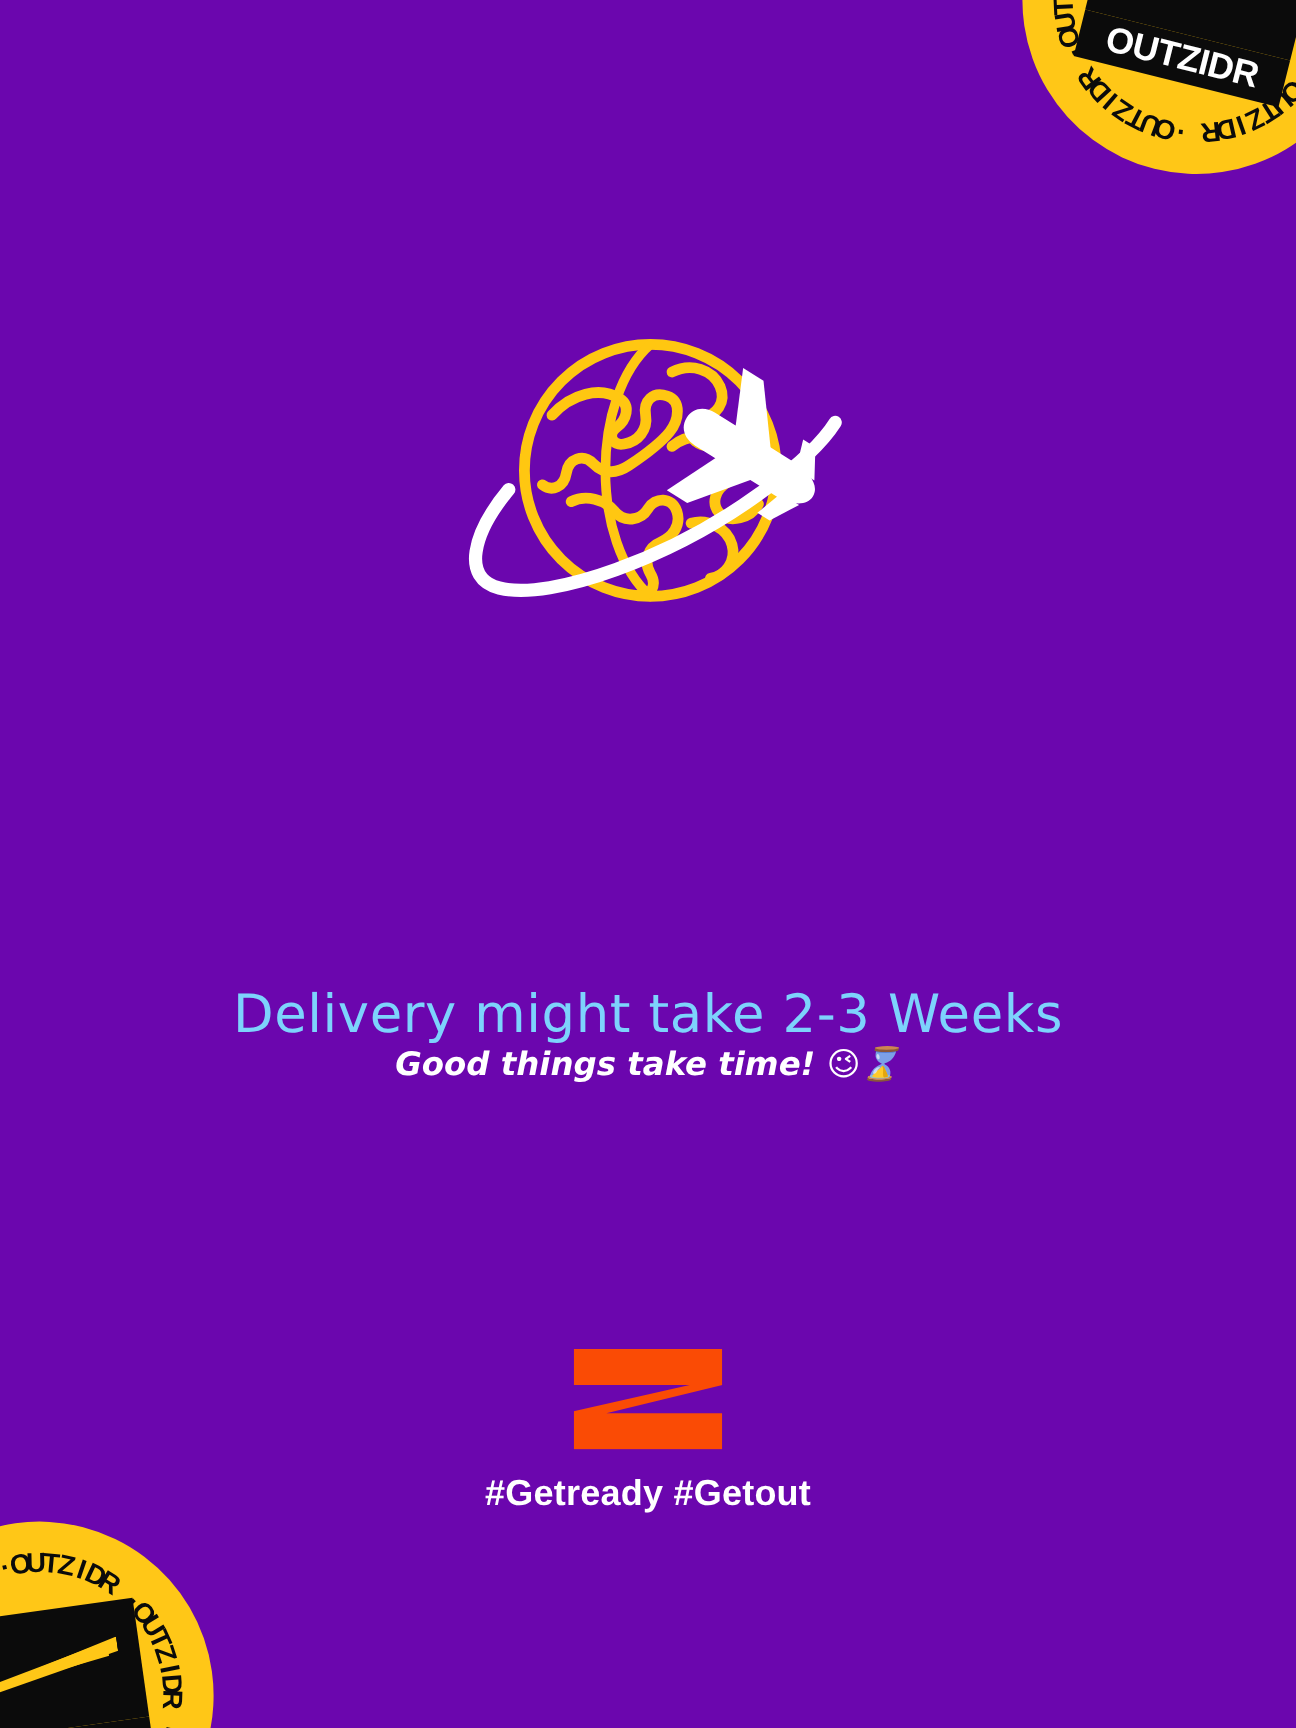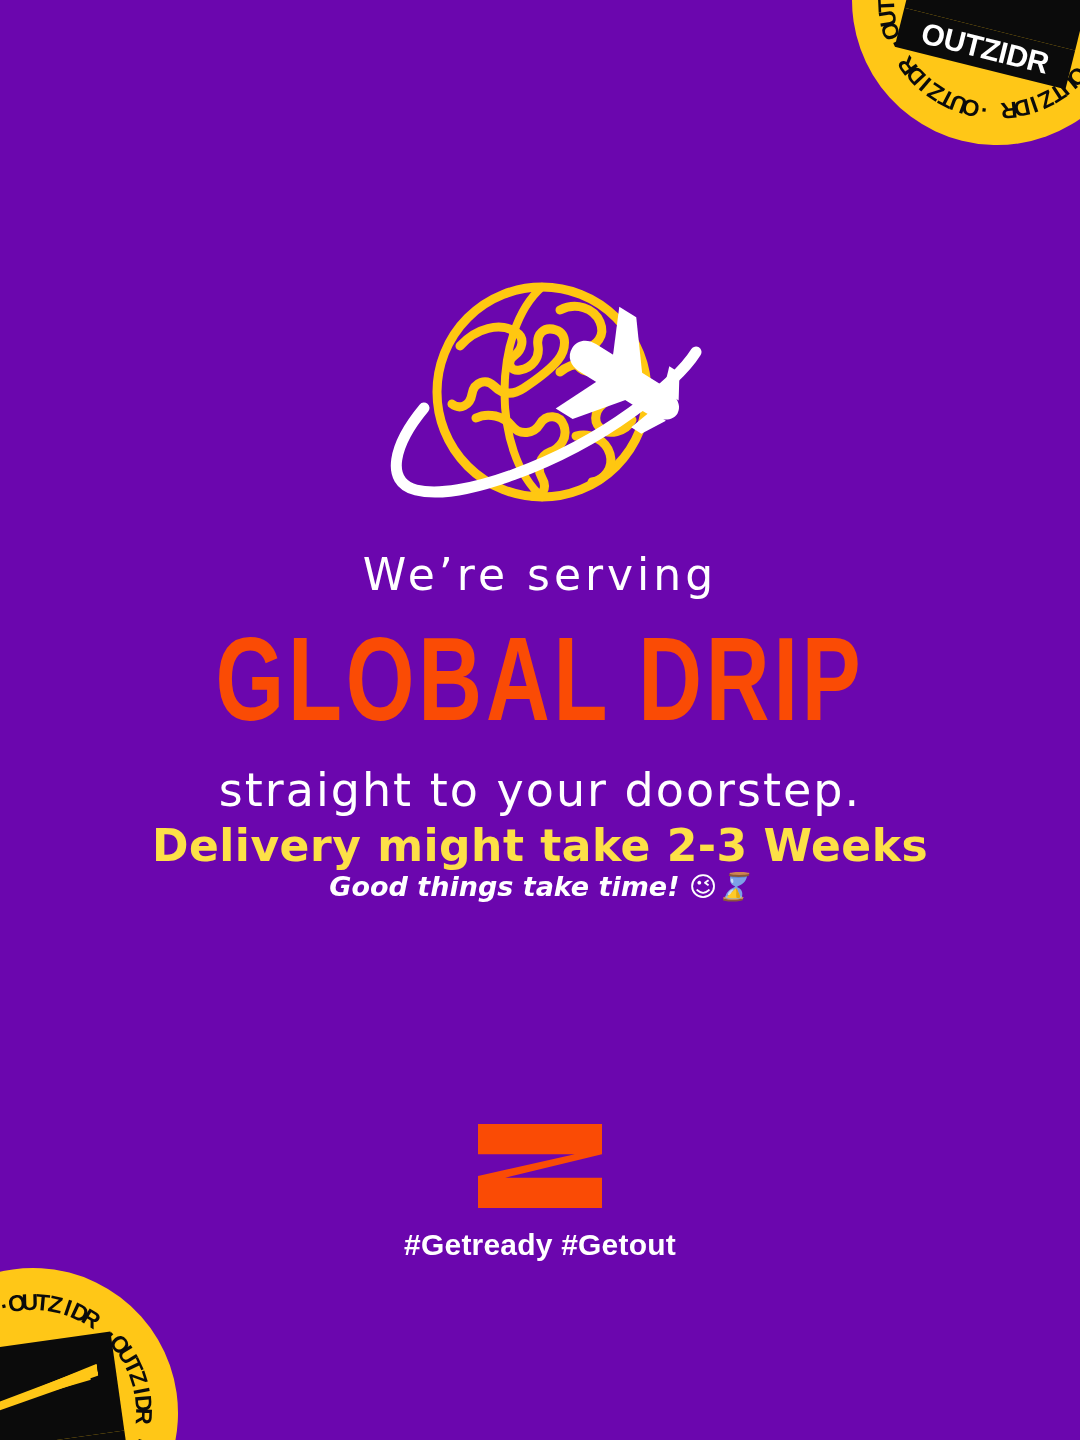--- a/index.html
+++ b/index.html
@@ -144,23 +144,23 @@
   }
 
   .delivery {
     position: absolute;
     left: 0;
     right: 0;
     top: 820px;
     text-align: center;
   }
   .delivery-main {
-    color: #fde047;
+    color: #7dd3fc;
     font-size: 44px;
-    font-weight: 700;
+    font-weight: 400;
     letter-spacing: 0.5px;
     font-family: "DejaVu Sans", sans-serif;
   }
   .delivery-sub {
     color: #FFFFFF;
     font-size: 27px;
     font-weight: 700;
     font-style: italic;
     font-family: "DejaVu Sans", sans-serif;
   }
@@ -344,25 +344,20 @@
         <path d="M0 26 C 0 16 8 10 18 10 L 96 10 C 112 10 124 16 124 26
                  C 124 36 112 42 96 42 L 18 42 C 8 42 0 36 0 26 Z"></path>
         <path d="M40 14 L 18 -34 L 38 -34 L 74 12 Z"></path>
         <path d="M40 38 L 18 86 L 38 86 L 74 40 Z"></path>
         <path d="M100 14 L 92 -10 L 104 -10 L 118 14 Z"></path>
         <path d="M100 38 L 92 62 L 104 62 L 118 38 Z"></path>
       </g>
     </svg>
   </div>
 
-  <div class="copy">
-    <div class="line-serving">We’re serving</div>
-    <div class="line-headline">GLOBAL DRIP</div>
-    <div class="line-doorstep">straight to your doorstep.</div>
-  </div>
 
   <div class="delivery">
     <div class="delivery-main">Delivery might take 2-3 Weeks</div>
     <div class="delivery-sub">Good things take time! 😉⌛</div>
   </div>
 
   <div class="footer">
     <div class="z-logo"></div>
     <div class="hashtags">#Getready #Getout</div>
   </div>

